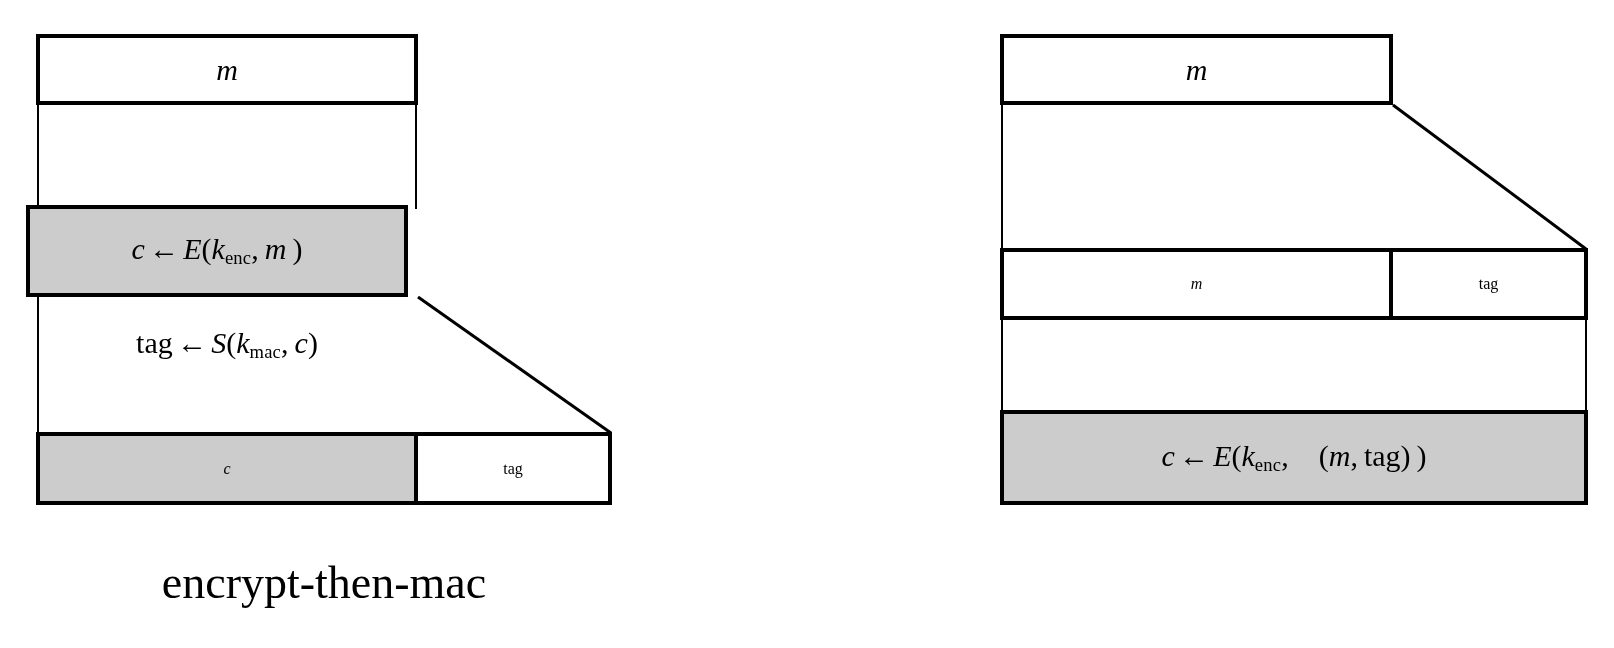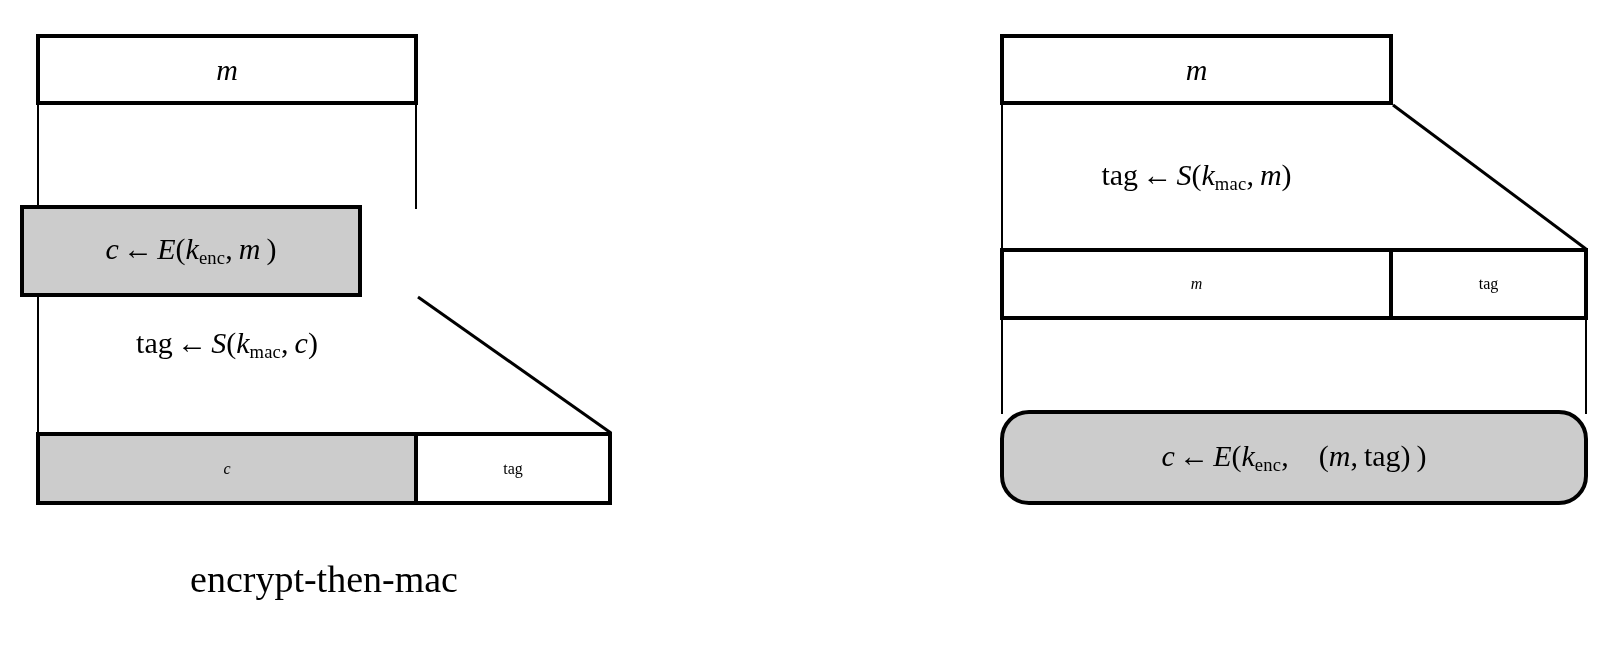--- a/index.html
+++ b/index.html
@@ -74,21 +74,21 @@
     position: absolute;
     display: flex;
     align-items: center;
     justify-content: center;
   }
 
   
   .caption {
     position: absolute;
     text-align: center;
-    font-size: 38px;
+    font-size: 46px;
     line-height: 1;
     white-space: nowrap;
   }
 
   
   .connector {
     position: absolute;
     left: 0;
     top: 0;
     width: 1614px;
@@ -128,21 +128,21 @@
   </svg>
 
   <div class="rail" style="left:37px; top:101px; height:108px;"></div>
   <div class="rail" style="left:415px; top:101px; height:108px;"></div>
   <div class="rail" style="left:37px; top:293px; height:143px;"></div>
 
   <div class="box" style="left:36px; top:34px; width:382px; height:71px;">
     <span class="cell-label mi">m</span>
   </div>
 
-  <div class="box shaded" style="left:20px; top:205px; width:342px; height:92px;">
+  <div class="box shaded" style="left:26px; top:205px; width:382px; height:92px;">
     <span class="formula" aria-label="c arrow E k enc m">
       <span class="mi">c</span><span class="arrow">←</span><span class="mi">E</span><span>(</span><span class="mi">k</span><span class="sub mr">enc</span><span>,</span> <span class="mi">m</span> <span>)</span>
     </span>
   </div>
 
   <div class="floating-formula" style="left:36px; top:297px; width:382px; height:95px;">
     <span class="formula" aria-label="tag arrow S k mac c">
       <span class="mr">tag</span><span class="arrow">←</span><span class="mi">S</span><span>(</span><span class="mi">k</span><span class="sub mr">mac</span><span>,</span> <span class="mi">c</span><span>)</span>
     </span>
   </div>
@@ -161,35 +161,30 @@
   </div>
 
   <div class="rail" style="left:1001px; top:101px; height:151px;"></div>
   <div class="rail" style="left:1001px; top:316px; height:98px;"></div>
   <div class="rail" style="left:1585px; top:316px; height:98px;"></div>
 
   <div class="box" style="left:1000px; top:34px; width:393px; height:71px;">
     <span class="cell-label mi">m</span>
   </div>
 
-  <div class="floating-formula" style="left:1000px; top:105px; width:393px; height:143px;">
-    <span class="formula" aria-label="tag arrow S k mac m">
-      <span class="mr">tag</span><span class="arrow">←</span><span class="mi">S</span><span>(</span><span class="mi">k</span><span class="sub mr">mac</span><span>,</span> <span class="mi">m</span><span>)</span>
-    </span>
-  </div>
 
   <div class="splitbox" style="left:1000px; top:248px; width:588px; height:72px;">
     <div class="cell" style="width:385px;">
       <span class="cell-label mi">m</span>
     </div>
     <div class="cell divider" style="width:195px;">
       <span class="cell-label mr">tag</span>
     </div>
   </div>
 
-  <div class="box shaded" style="left:1000px; top:410px; width:588px; height:95px;border-radius:29px;">
+  <div class="box shaded" style="left:1000px; top:410px; width:588px; height:95px;">
     <span class="formula" aria-label="c arrow E k enc m tag">
       <span class="mi">c</span><span class="arrow">←</span><span class="mi">E</span><span>(</span><span class="mi">k</span><span class="sub mr">enc</span><span>,</span> <span>(</span><span class="mi">m</span><span>,</span> <span class="mr">tag</span><span>)</span> <span>)</span>
     </span>
   </div>
 
 
 </div>
 
 </body></html>

